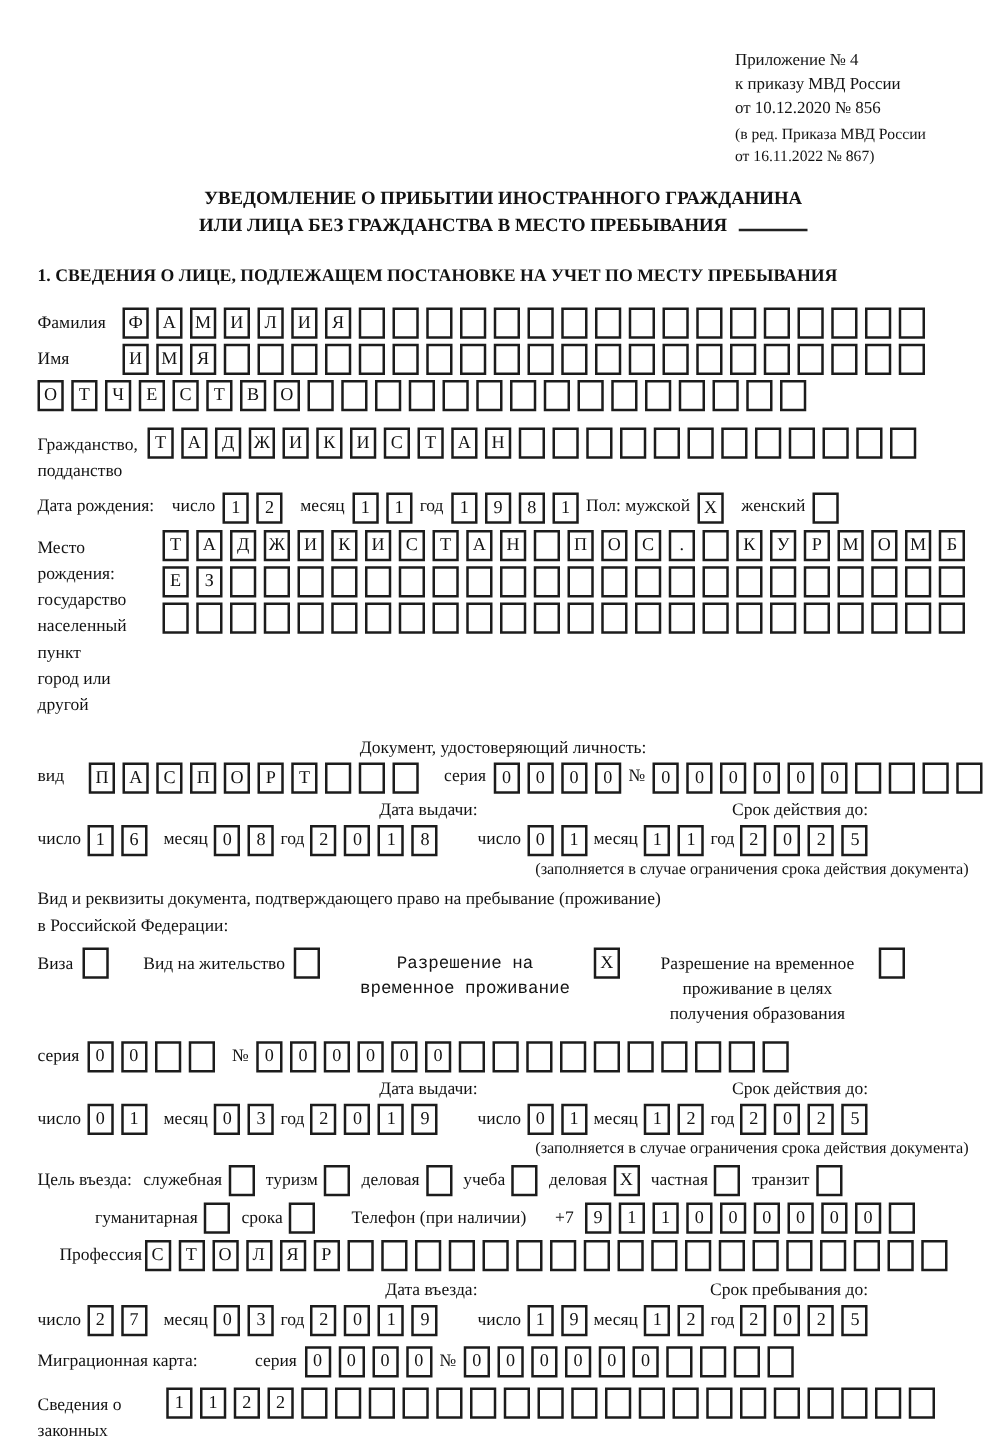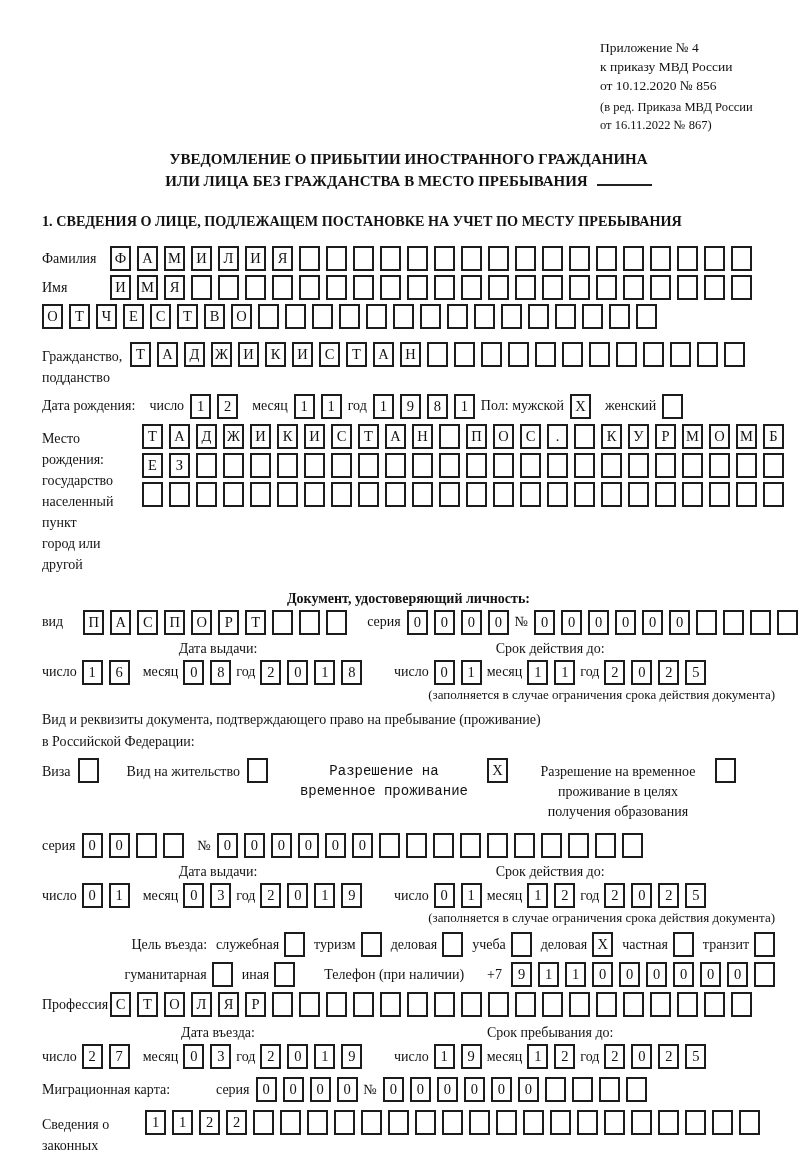--- a/index.html
+++ b/index.html
@@ -1,18 +1,18 @@
 <!DOCTYPE html>
 <html><head>
 <meta charset="utf-8">
 <style>
   * { margin:0; padding:0; box-sizing:border-box; }
   html,body { background:#ffffff; }
   body { font-family:"Liberation Serif","DejaVu Serif",serif; color:#121212; }
-  .page { width:800px; height:1163px; background:#fff; padding:38px 25px 14px 42px; overflow:hidden; }
+  .page { width:800px; height:1163px; background:#fff; padding:38px 25px 14px 30px; overflow:hidden; }
 
   .hdr { margin-left:558px; font-size:13.5px; line-height:1.42; }
   .hdr-sub { margin-left:558px; font-size:12.5px; line-height:1.42; margin-top:4px; }
   .forma { text-align:right; padding-right:10px; font-weight:bold; font-size:15px; margin-top:14px; letter-spacing:.4px; }
 
   .title { text-align:center; font-weight:bold; font-size:15px; margin-top:13px; line-height:1.5; }
   .blank-line { display:inline-block; width:55px; border-bottom:2px solid #222; height:13px; margin-left:9px; }
   .sec-heading { font-weight:bold; font-size:14.2px; margin-top:20px; margin-bottom:16px; }
 
   .row { display:flex; align-items:flex-start; margin-bottom:4px; font-size:14px; }
@@ -22,31 +22,31 @@
 
   .w68 { width:68px; } .w102 { width:102px; } .w88 { width:88px; } .w100 { width:100px; } .w103 { width:103px; }
   .stack { display:flex; flex-direction:column; gap:4px; }
 
   .inline { display:flex; align-items:center; gap:6px; font-size:14px; flex-wrap:nowrap; }
   .ml8 { margin-left:8px; } .ml14 { margin-left:14px; } .ml20 { margin-left:20px; } .ml28 { margin-left:28px; }
 
   .datepair { display:flex; margin-bottom:2px; }
   .dg-left { width:352px; flex:none; }
   .dg-right { flex:none; }
-  .dgl { text-align:center; font-size:14px; margin-bottom:3px; }
+  .dgl { text-align:right; font-size:14px; margin-bottom:3px; }
   .dateline { display:flex; align-items:center; gap:5px; font-size:14px; }
   .note-right { text-align:right; font-size:13px; margin-top:2px; margin-bottom:6px; }
 
   .intro { font-size:14px; line-height:1.55; }
   .optrow { display:flex; align-items:flex-start; margin-top:6px; margin-bottom:12px; font-size:14px; }
   .opt { display:flex; align-items:flex-start; gap:7px; }
   .opt .optlbl { padding-top:4px; text-align:center; line-height:1.4; }
   .opt2l { max-width:192px;font-family:Liberation Mono, monospace; } .opt3l { max-width:180px; }
 
-  .purpose { display:flex; align-items:center; gap:9px; font-size:14px; margin-bottom:5px; flex-wrap:nowrap;justify-content:flex-end; }
+  .purpose { display:flex; align-items:center; gap:9px; font-size:14px; margin-bottom:5px; flex-wrap:nowrap; }
   .pair { display:flex; align-items:center; gap:5px; }
   .label-lines div { line-height:1.5; }
 </style>
 </head>
 <body>
 
 <div class="page">
 
   <div class="hdr">
     <div>Приложение № 4</div>
@@ -297,21 +297,21 @@
           <span class="box"></span>
           <span class="box"></span>
           <span class="box"></span>
           <span class="box"></span>
           <span class="box"></span>
           <span class="box"></span>
         </div>
     </div>
   </div>
 
-  <div style="text-align:center; font-weight:bold; font-size:14px; margin-bottom:3px;">Документ, удостоверяющий личность:</div>
+  <div style="text-align:center; font-weight:normal; font-size:14px; margin-bottom:3px;">Документ, удостоверяющий личность:</div>
   <div class="inline" style="margin-bottom:6px;">
     <span>вид</span>
     <span class="boxes ml14">
         <span class="box">П</span>
         <span class="box">А</span>
         <span class="box">С</span>
         <span class="box">П</span>
         <span class="box">О</span>
         <span class="box">Р</span>
         <span class="box">Т</span>
@@ -541,42 +541,42 @@
       </span>
   </div>
   <div class="purpose" style="padding-left:46px;">
     <span class="pair">
         <span>гуманитарная</span>
         <span class="boxes">
           <span class="box"></span>
         </span>
       </span>
     <span class="pair">
-        <span>иная</span>
+        <span>срока</span>
         <span class="boxes">
           <span class="box"></span>
         </span>
       </span>
     <span class="ml20">Телефон (при наличии)</span>
     <span class="ml14">+7</span>
     <span class="boxes">
         <span class="box">9</span>
         <span class="box">1</span>
         <span class="box">1</span>
         <span class="box">0</span>
         <span class="box">0</span>
         <span class="box">0</span>
         <span class="box">0</span>
         <span class="box">0</span>
         <span class="box">0</span>
         <span class="box"></span>
       </span>
   </div>
 
-  <div class="row" style="margin-bottom:8px;">
+  <div class="row" style="margin-bottom:8px;justify-content:center;">
     <div class="lbl w68">Профессия</div>
     <div class="boxes">
         <span class="box">С</span>
         <span class="box">Т</span>
         <span class="box">О</span>
         <span class="box">Л</span>
         <span class="box">Я</span>
         <span class="box">Р</span>
         <span class="box"></span>
         <span class="box"></span>

